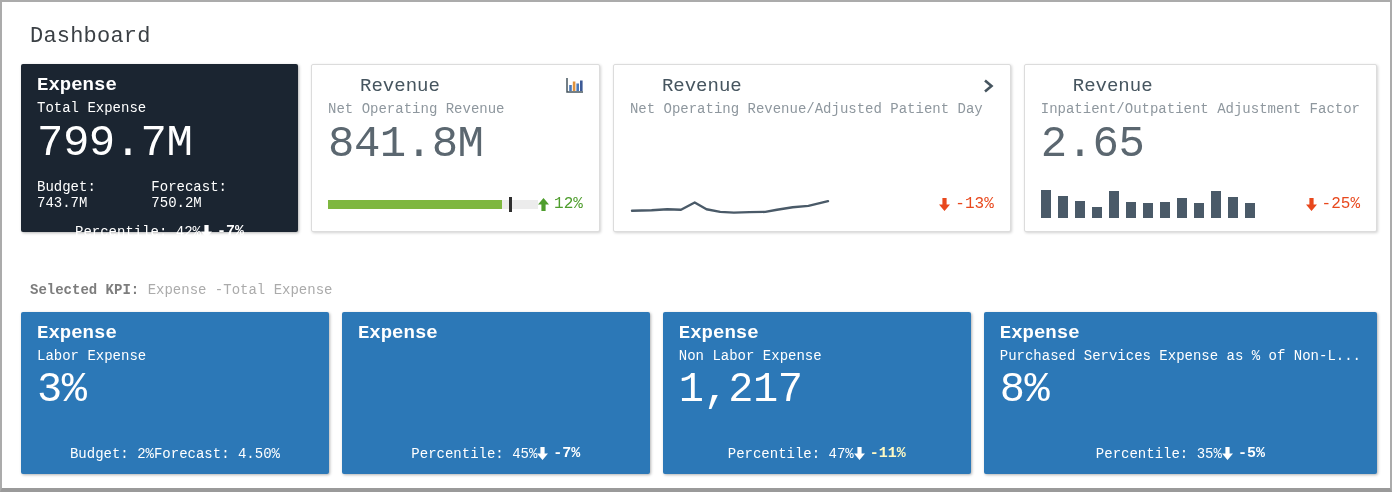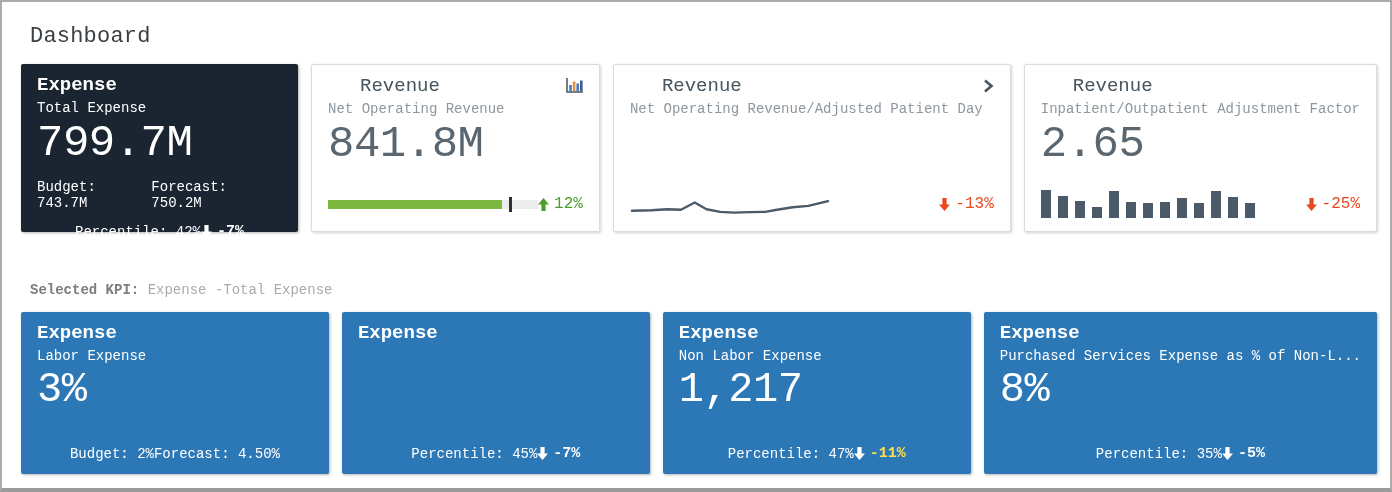--- a/index.html
+++ b/index.html
@@ -223,21 +223,21 @@
       <div class="c-head">
         <div>
           <div class="c-title">Expense</div>
           <div class="c-sub">Non Labor Expense</div>
         </div>
       </div>
       <div class="c-value">1,217</div>
       <div class="spacer"></div>
       <div class="c-row">
         <span>Percentile: 47%</span>
-        <span class="trend" style="color: #fde047;">
+        <span class="trend" style="color: #fef9c3;">
             <svg width="11" height="13" viewBox="0 0 11 13">
               <path d="M3.4 0 H7.6 V6.5 H11 L5.5 13 L0 6.5 H3.4 Z" fill="#ffffff"></path>
             </svg>
             <span>-11%</span>
           </span>
       </div>
     </div>
 
     <div class="card blue">
       <div class="c-head">

